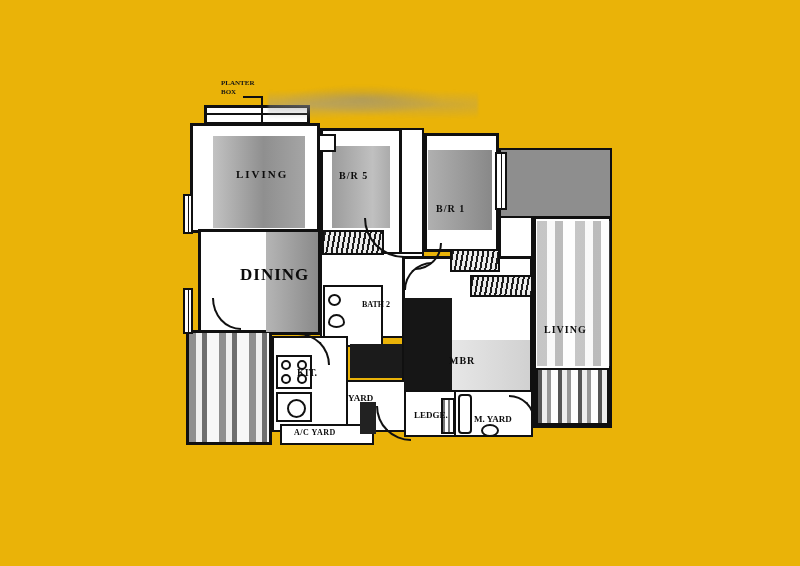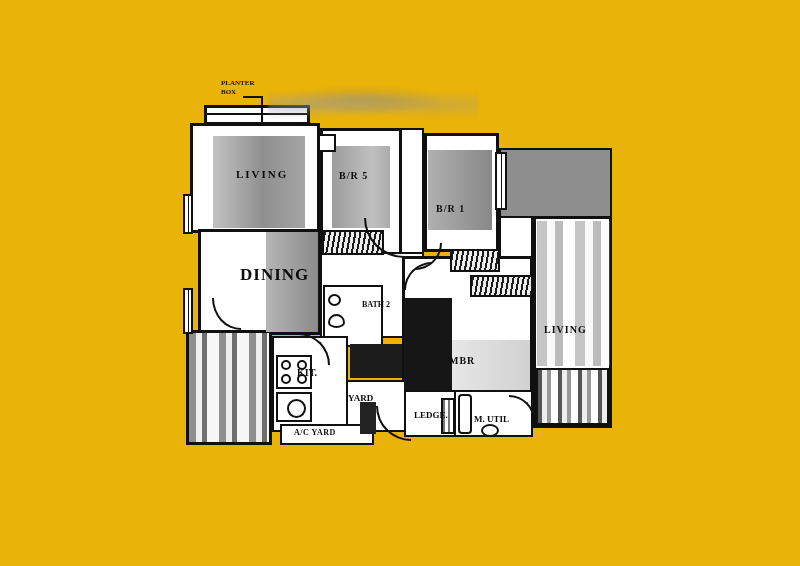--- a/index.html
+++ b/index.html
@@ -178,17 +178,17 @@
   <span class="lbl" id="l-living">LIVING</span>
   <span class="lbl" id="l-dining">DINING</span>
   <span class="lbl" id="l-br3">B/R 5</span>
   <span class="lbl" id="l-br2">B/R 1</span>
   <span class="lbl" id="l-mbr">MBR</span>
   <span class="lbl" id="l-terrace">LIVING</span>
   <span class="lbl" id="l-kit">KIT.</span>
   <span class="lbl" id="l-bath2">BATH 2</span>
   <span class="lbl" id="l-yard">YARD</span>
   <span class="lbl" id="l-util">LEDGE.</span>
-  <span class="lbl" id="l-mbath">M. UTIL</span>
+  <span class="lbl" id="l-mbath">M. YARD</span>
   <span class="lbl" id="l-acledge">A/C YARD</span>
   <span class="lbl" id="l-planter">PLANTER BOX</span>
 
 </div>
 
 </body></html>

